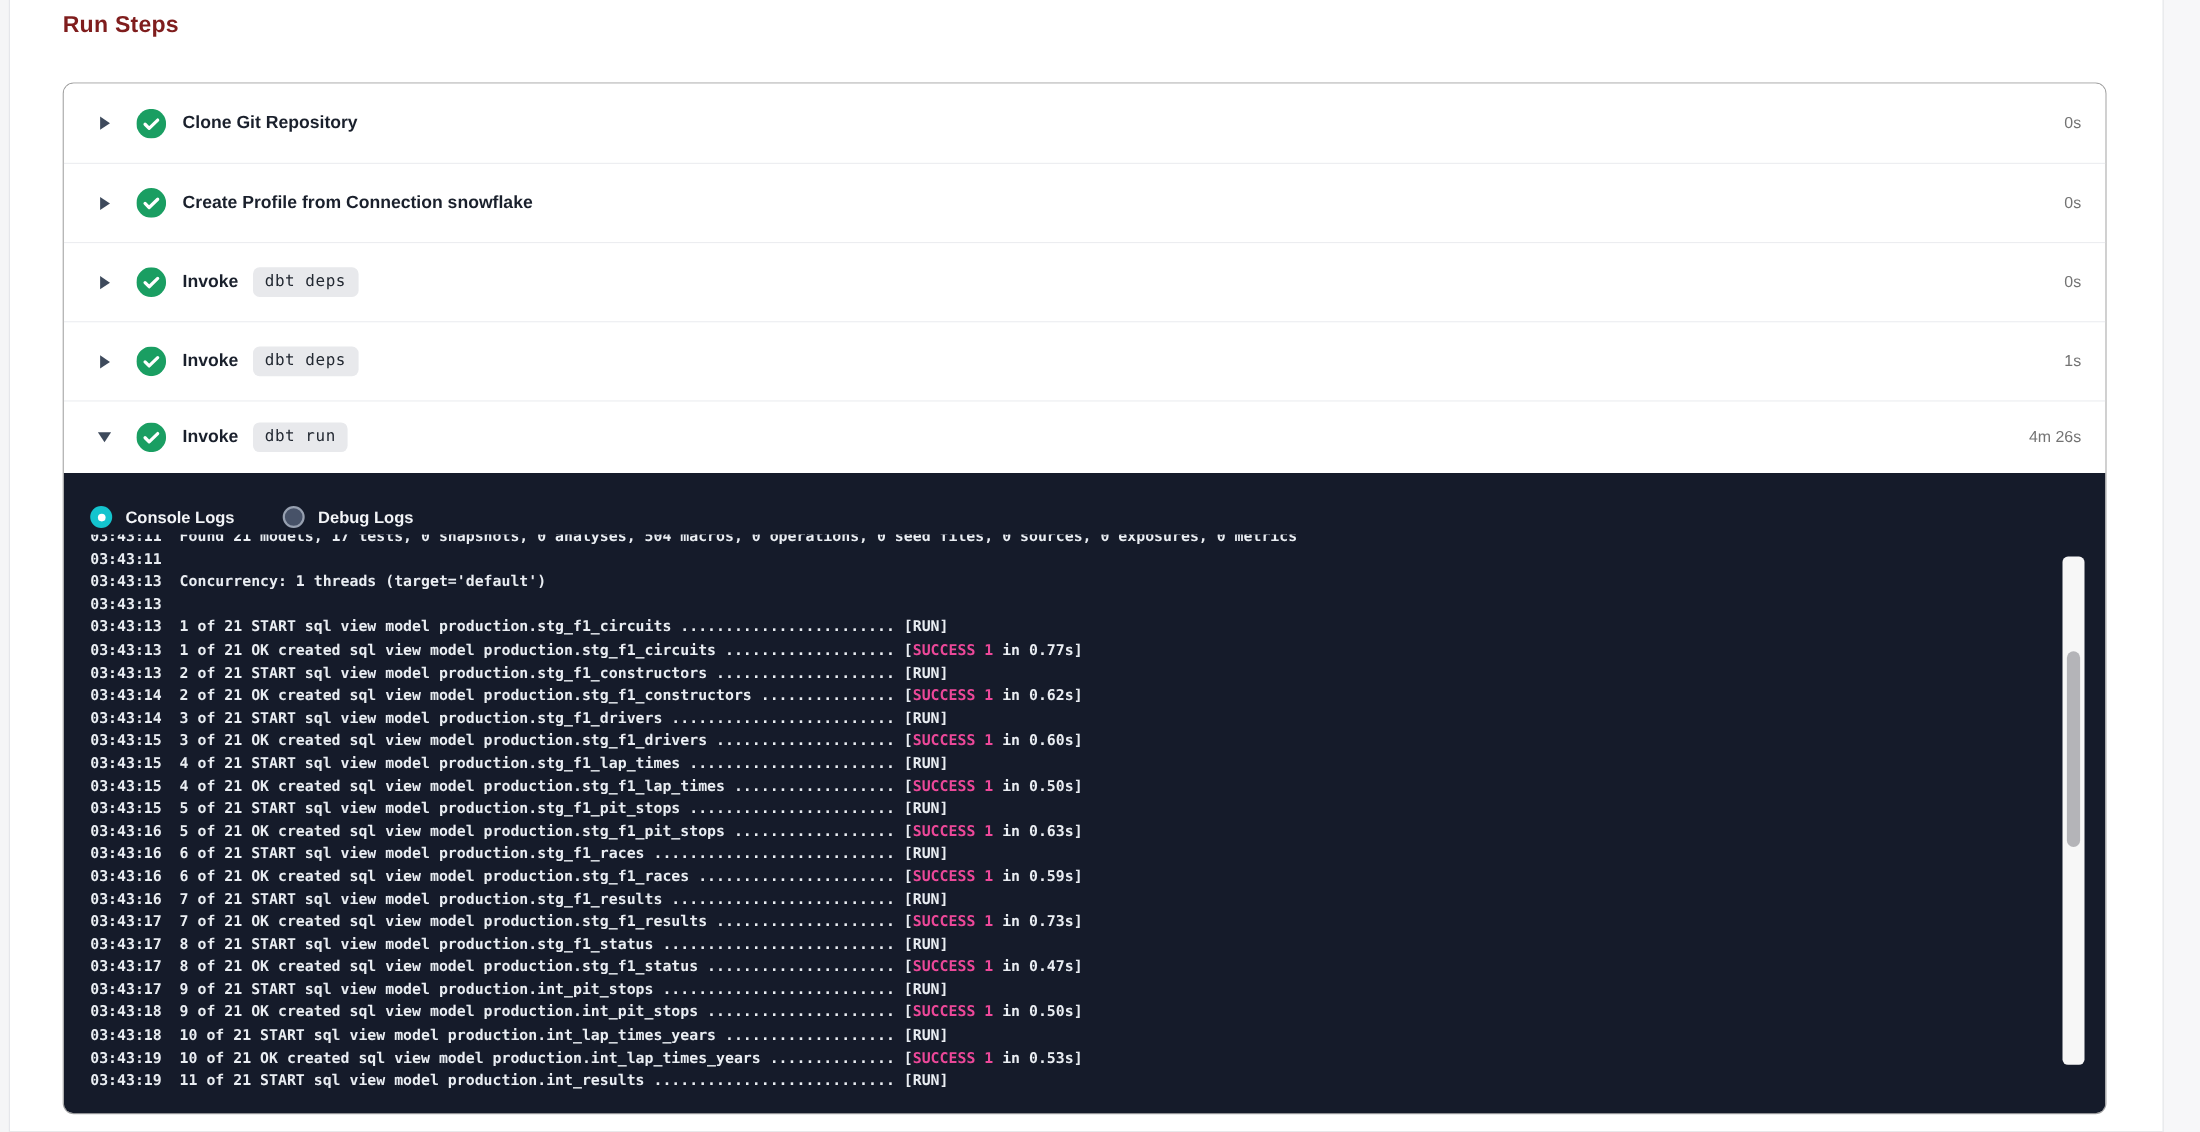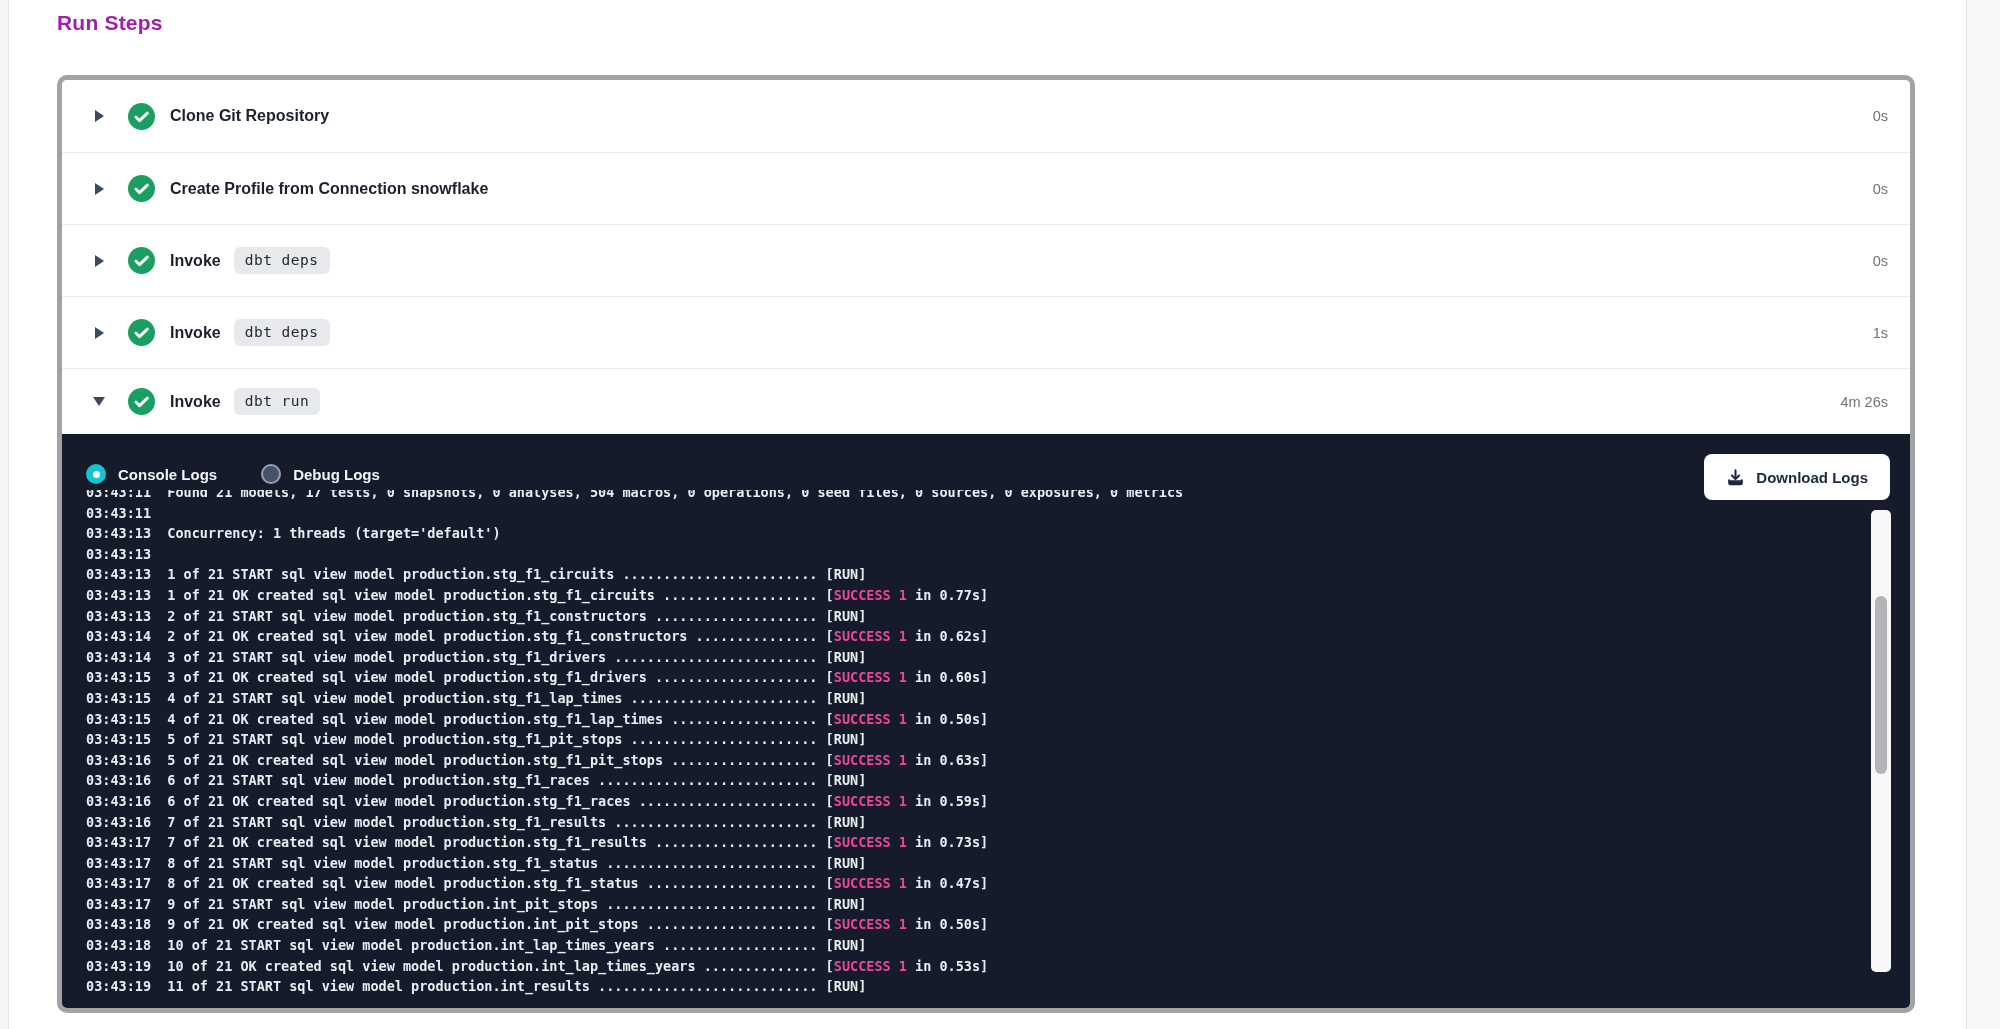--- a/index.html
+++ b/index.html
@@ -11,25 +11,25 @@
   .gutter-left {
     position:absolute; left:0; top:0; width:9px; height:100%;
     background:#f5f5f7; border-right:1px solid #e4e5e9;
   }
   .gutter-right {
     position:absolute; left:1966px; top:0; width:34px; height:100%;
     background:#f7f7f9; border-left:1px solid #e4e5e9;
   }
   .page-title {
     position:absolute; left:57px; top:11px;
-    font-size:21px; font-weight:700; color:#a21caf; letter-spacing:.2px;
+    font-size:21px; font-weight:700; color:#7f1d1d; letter-spacing:.2px;
   }
   .card {
     position:absolute; left:57px; top:75px; width:1858px; height:938px;
-    background:#ffffff; border:5px solid #a3a3a3; border-radius:10px;
+    background:#ffffff; border:1px solid #a3a3a3; border-radius:10px;
     overflow:hidden;
   }
   .step-row {
     display:flex; align-items:center; height:72px; padding-left:30px;
     background:#fff; cursor:pointer;
   }
   .step-row + .step-row { border-top:1px solid #ecedf0; }
   .step-row.expanded { height:66px; }
   .caret {
     width:14px; height:14px; display:flex; align-items:center; justify-content:center;
@@ -176,28 +176,20 @@
       <div class="radio-option">
         <span class="radio-circle on"></span>
         <span class="radio-label">Console Logs</span>
       </div>
       <div class="radio-option">
         <span class="radio-circle off"></span>
         <span class="radio-label">Debug Logs</span>
       </div>
     </div>
 
-    <button class="download-btn">
-      <svg width="19" height="19" viewBox="0 0 24 24" fill="none" stroke="#1c2a3a" stroke-width="2.6" stroke-linecap="round" stroke-linejoin="round">
-        <path d="M12 3v10"></path>
-          <path d="M7.5 9.5 12 14l4.5-4.5"></path>
-          <path d="M4 15.5v3.5a1.5 1.5 0 0 0 1.5 1.5h13A1.5 1.5 0 0 0 20 19v-3.5" fill="#1c2a3a"></path>
-      </svg>
-      <span>Download Logs</span>
-    </button>
 
     <div class="log-viewport">
       <div class="log-pre" id="log-container"><div class="log-line"><span>03:43:11  </span><span>Found 21 models, 17 tests, 0 snapshots, 0 analyses, 504 macros, 0 operations, 0 seed files, 0 sources, 0 exposures, 0 metrics</span></div><div class="log-line"><span>03:43:11  </span></div><div class="log-line"><span>03:43:13  </span><span>Concurrency: 1 threads (target='default')</span></div><div class="log-line"><span>03:43:13  </span></div><div class="log-line"><span>03:43:13  </span><span>1 of 21 START sql view model production.stg_f1_circuits ........................ [RUN]</span></div><div class="log-line"><span>03:43:13  </span><span>1 of 21 OK created sql view model production.stg_f1_circuits ................... [</span><span class="lg">SUCCESS 1</span><span> in 0.77s]</span></div><div class="log-line"><span>03:43:13  </span><span>2 of 21 START sql view model production.stg_f1_constructors .................... [RUN]</span></div><div class="log-line"><span>03:43:14  </span><span>2 of 21 OK created sql view model production.stg_f1_constructors ............... [</span><span class="lg">SUCCESS 1</span><span> in 0.62s]</span></div><div class="log-line"><span>03:43:14  </span><span>3 of 21 START sql view model production.stg_f1_drivers ......................... [RUN]</span></div><div class="log-line"><span>03:43:15  </span><span>3 of 21 OK created sql view model production.stg_f1_drivers .................... [</span><span class="lg">SUCCESS 1</span><span> in 0.60s]</span></div><div class="log-line"><span>03:43:15  </span><span>4 of 21 START sql view model production.stg_f1_lap_times ....................... [RUN]</span></div><div class="log-line"><span>03:43:15  </span><span>4 of 21 OK created sql view model production.stg_f1_lap_times .................. [</span><span class="lg">SUCCESS 1</span><span> in 0.50s]</span></div><div class="log-line"><span>03:43:15  </span><span>5 of 21 START sql view model production.stg_f1_pit_stops ....................... [RUN]</span></div><div class="log-line"><span>03:43:16  </span><span>5 of 21 OK created sql view model production.stg_f1_pit_stops .................. [</span><span class="lg">SUCCESS 1</span><span> in 0.63s]</span></div><div class="log-line"><span>03:43:16  </span><span>6 of 21 START sql view model production.stg_f1_races ........................... [RUN]</span></div><div class="log-line"><span>03:43:16  </span><span>6 of 21 OK created sql view model production.stg_f1_races ...................... [</span><span class="lg">SUCCESS 1</span><span> in 0.59s]</span></div><div class="log-line"><span>03:43:16  </span><span>7 of 21 START sql view model production.stg_f1_results ......................... [RUN]</span></div><div class="log-line"><span>03:43:17  </span><span>7 of 21 OK created sql view model production.stg_f1_results .................... [</span><span class="lg">SUCCESS 1</span><span> in 0.73s]</span></div><div class="log-line"><span>03:43:17  </span><span>8 of 21 START sql view model production.stg_f1_status .......................... [RUN]</span></div><div class="log-line"><span>03:43:17  </span><span>8 of 21 OK created sql view model production.stg_f1_status ..................... [</span><span class="lg">SUCCESS 1</span><span> in 0.47s]</span></div><div class="log-line"><span>03:43:17  </span><span>9 of 21 START sql view model production.int_pit_stops .......................... [RUN]</span></div><div class="log-line"><span>03:43:18  </span><span>9 of 21 OK created sql view model production.int_pit_stops ..................... [</span><span class="lg">SUCCESS 1</span><span> in 0.50s]</span></div><div class="log-line"><span>03:43:18  </span><span>10 of 21 START sql view model production.int_lap_times_years ................... [RUN]</span></div><div class="log-line"><span>03:43:19  </span><span>10 of 21 OK created sql view model production.int_lap_times_years .............. [</span><span class="lg">SUCCESS 1</span><span> in 0.53s]</span></div><div class="log-line"><span>03:43:19  </span><span>11 of 21 START sql view model production.int_results ........................... [RUN]</span></div></div>
     </div>
 
     <div class="scrollbar-track">
       <div class="scrollbar-thumb"></div>
     </div>
   </div>
 </div>

